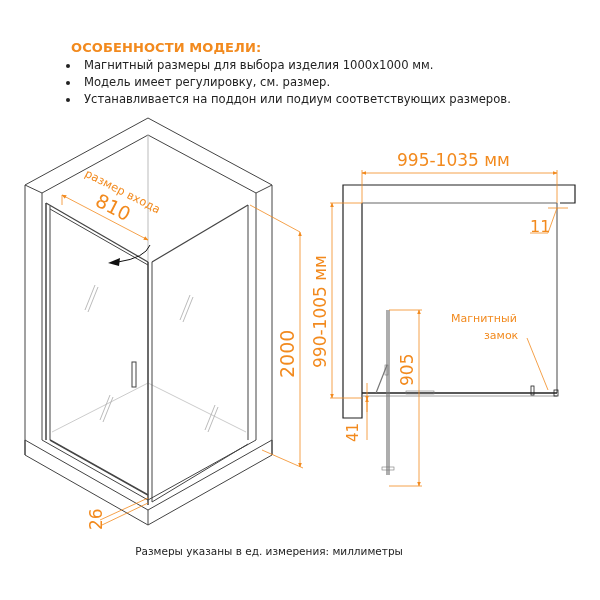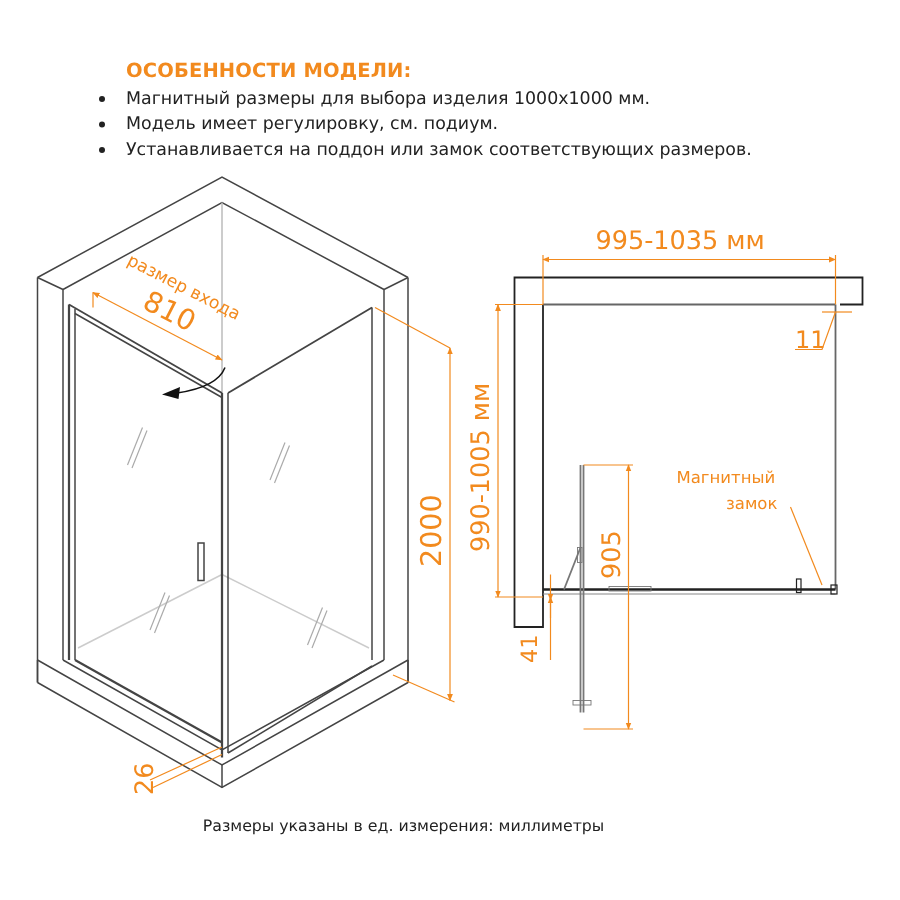--- a/index.html
+++ b/index.html
@@ -1,35 +1,35 @@
 <!DOCTYPE html>
 <html><head>
 <meta charset="utf-8">
 <style>
   html, body { margin: 0; padding: 0; background: #ffffff; }
   body { width: 600px; height: 600px; position: relative; overflow: hidden;
          font-family: "DejaVu Sans", "Liberation Sans", sans-serif; }
   .features { position: absolute; left: 62px; top: 40px; width: 520px; }
-  .features-title { color: #f28a1e; font-weight: bold; font-size: 13px; margin-left: 22px; letter-spacing: 0.1px; }
+  .features-title { color: #f28a1e; font-weight: bold; font-size: 13px; margin-left: 9px; letter-spacing: 0.1px; }
   .features ul { list-style: none; margin: 2px 0 0 0; padding: 0; }
   .features li { font-size: 11.6px; color: #222; line-height: 17px; position: relative; padding-left: 22px; white-space: nowrap; }
   .features li::before { content: ""; position: absolute; left: 4px; top: 7px; width: 4px; height: 4px; border-radius: 50%; background: #222; }
   .footer-note { position: absolute; left: 0; width: 538px; top: 545px; text-align: center; font-size: 10.5px; color: #222; }
   svg.drawing { position: absolute; left: 0; top: 0; }
   .dim { fill: #f28a1e; font-family: "DejaVu Sans", "Liberation Sans", sans-serif; }
 </style>
 </head>
 <body>
 
 <div class="features">
   <div class="features-title">ОСОБЕННОСТИ МОДЕЛИ:</div>
   <ul>
     <li>Магнитный размеры для выбора изделия 1000x1000 мм.</li>
-    <li>Модель имеет регулировку, см. подиум.</li>
-    <li>Устанавливается на поддон или замок соответствующих размеров.</li>
+    <li>Модель имеет регулировку, см. размер.</li>
+    <li>Устанавливается на поддон или подиум соответствующих размеров.</li>
   </ul>
 </div>
 
 <svg class="drawing" width="600" height="600" viewBox="0 0 600 600">
   <defs>
     <marker id="arr" viewBox="0 0 10 10" refX="9" refY="5" markerWidth="6" markerHeight="6" orient="auto-start-reverse">
       <path d="M0,1 L10,5 L0,9 z" fill="#f28a1e"></path>
     </marker>
   </defs>
 

